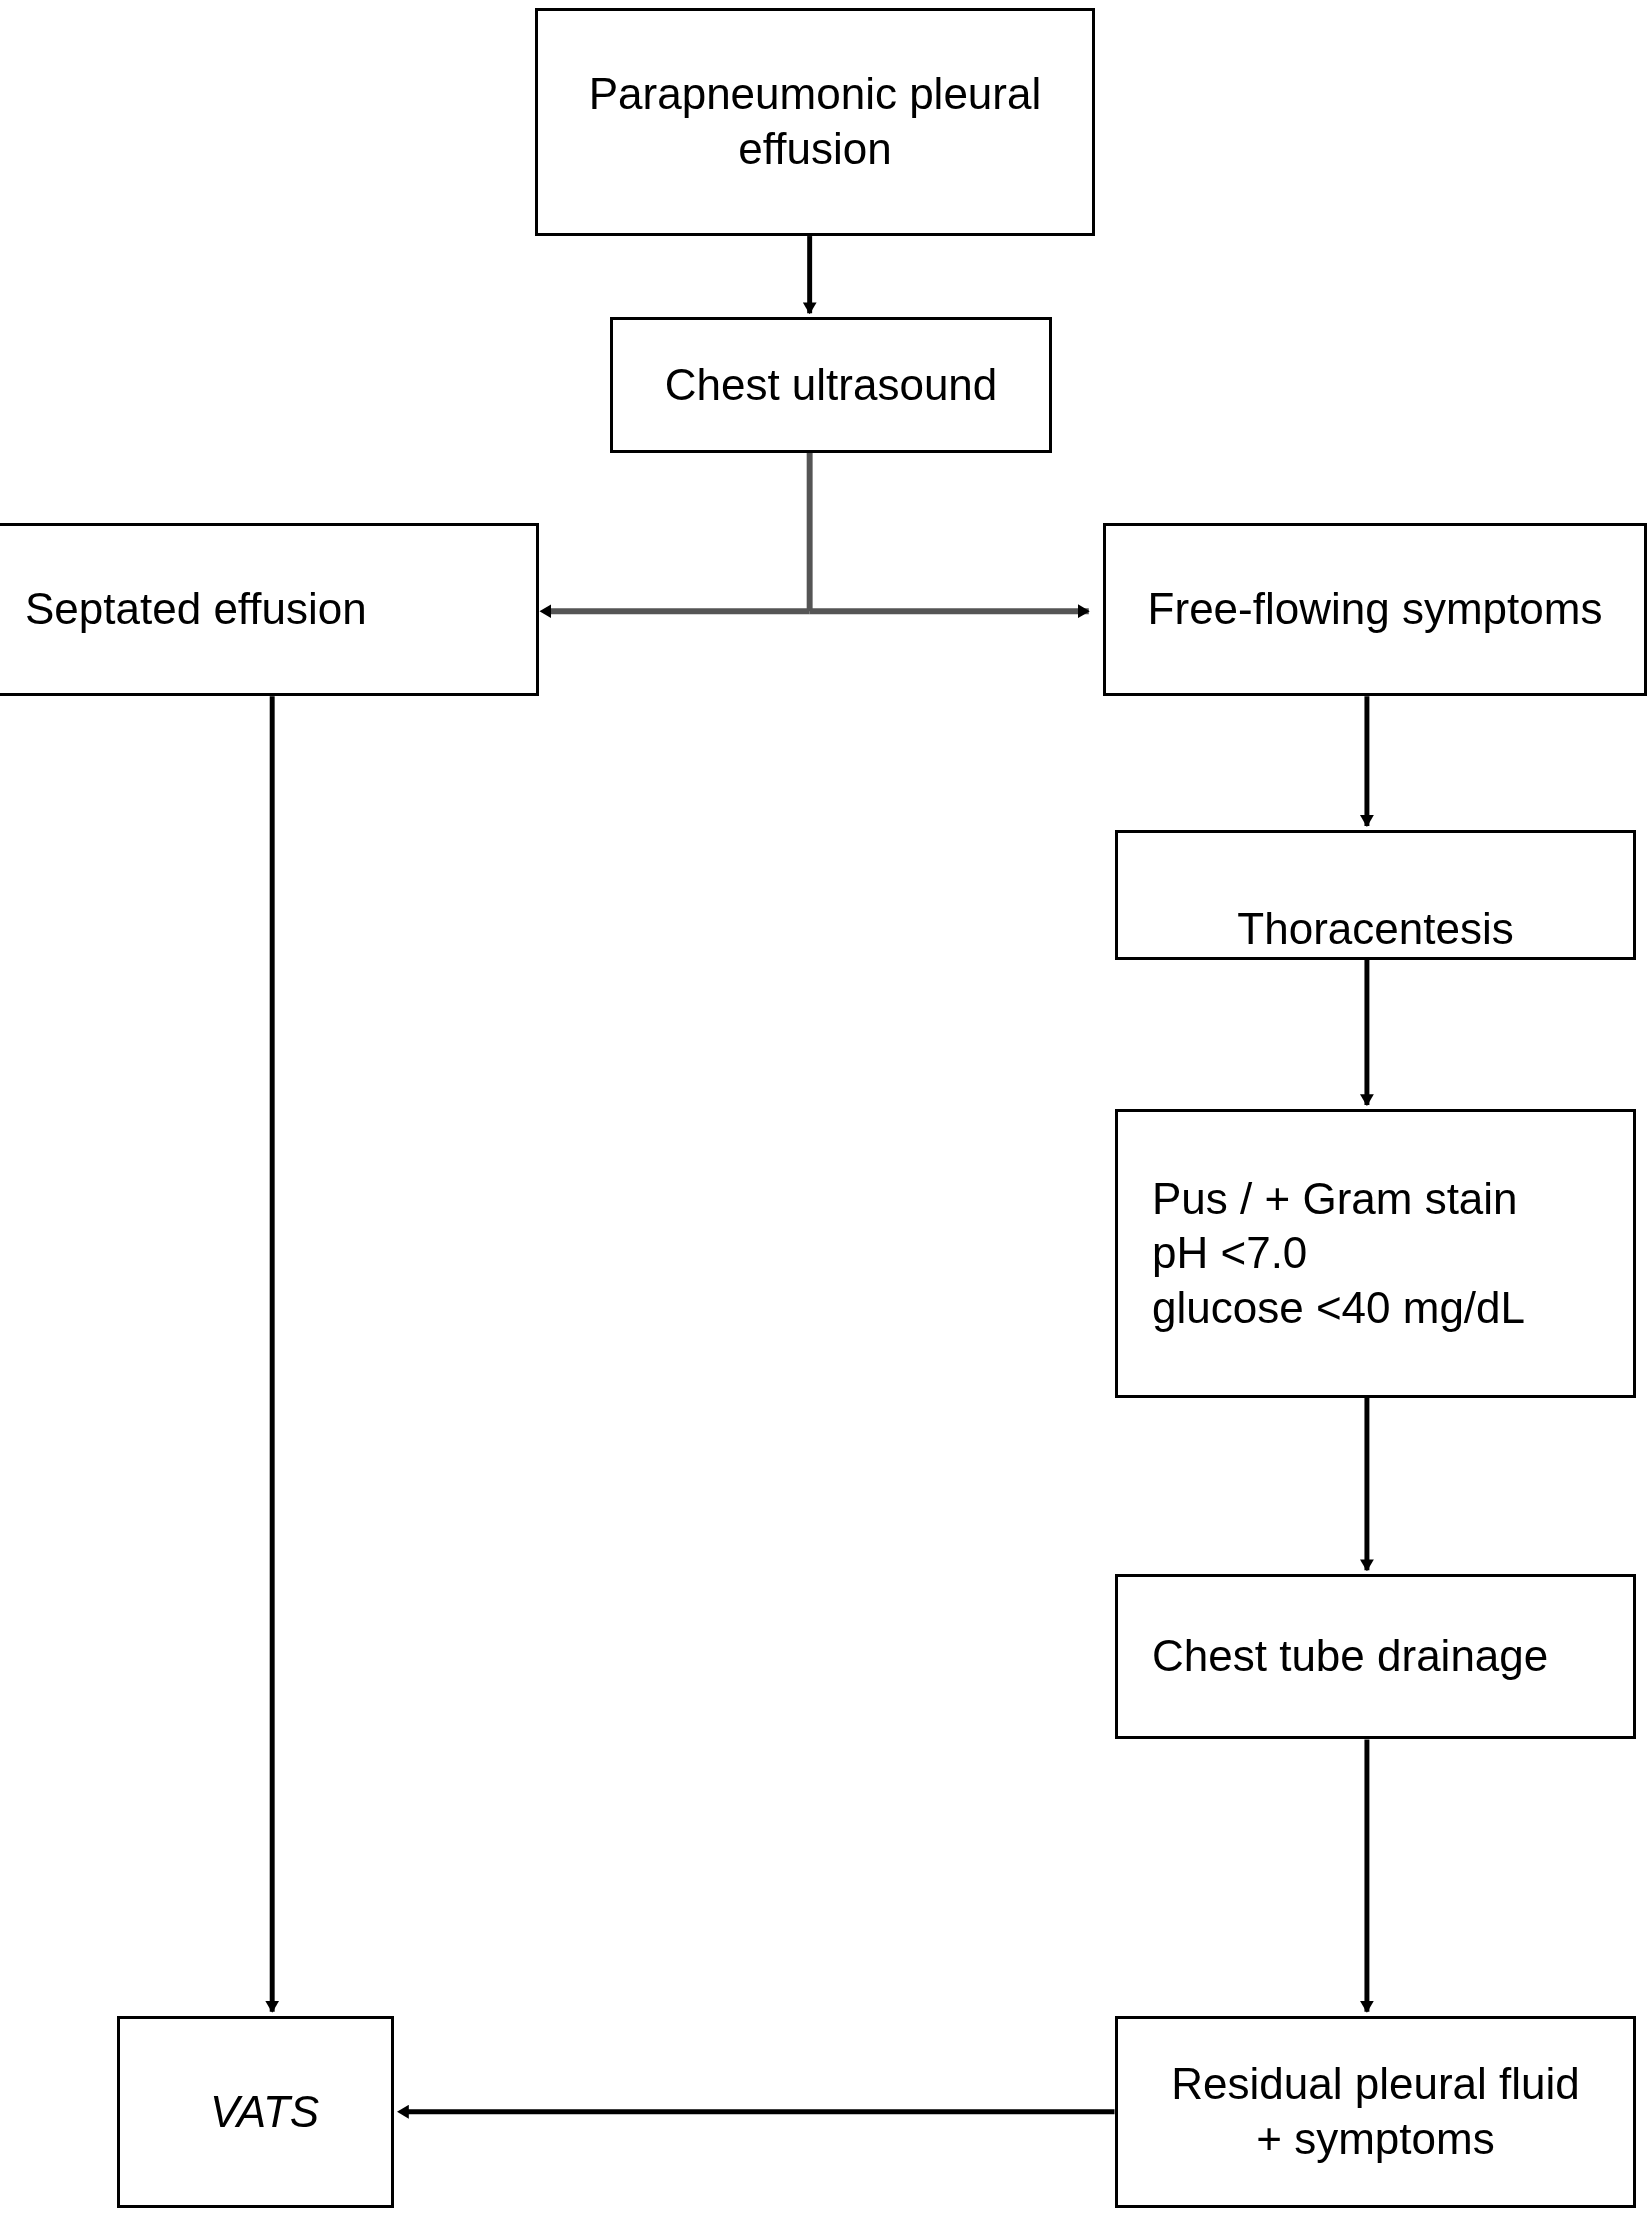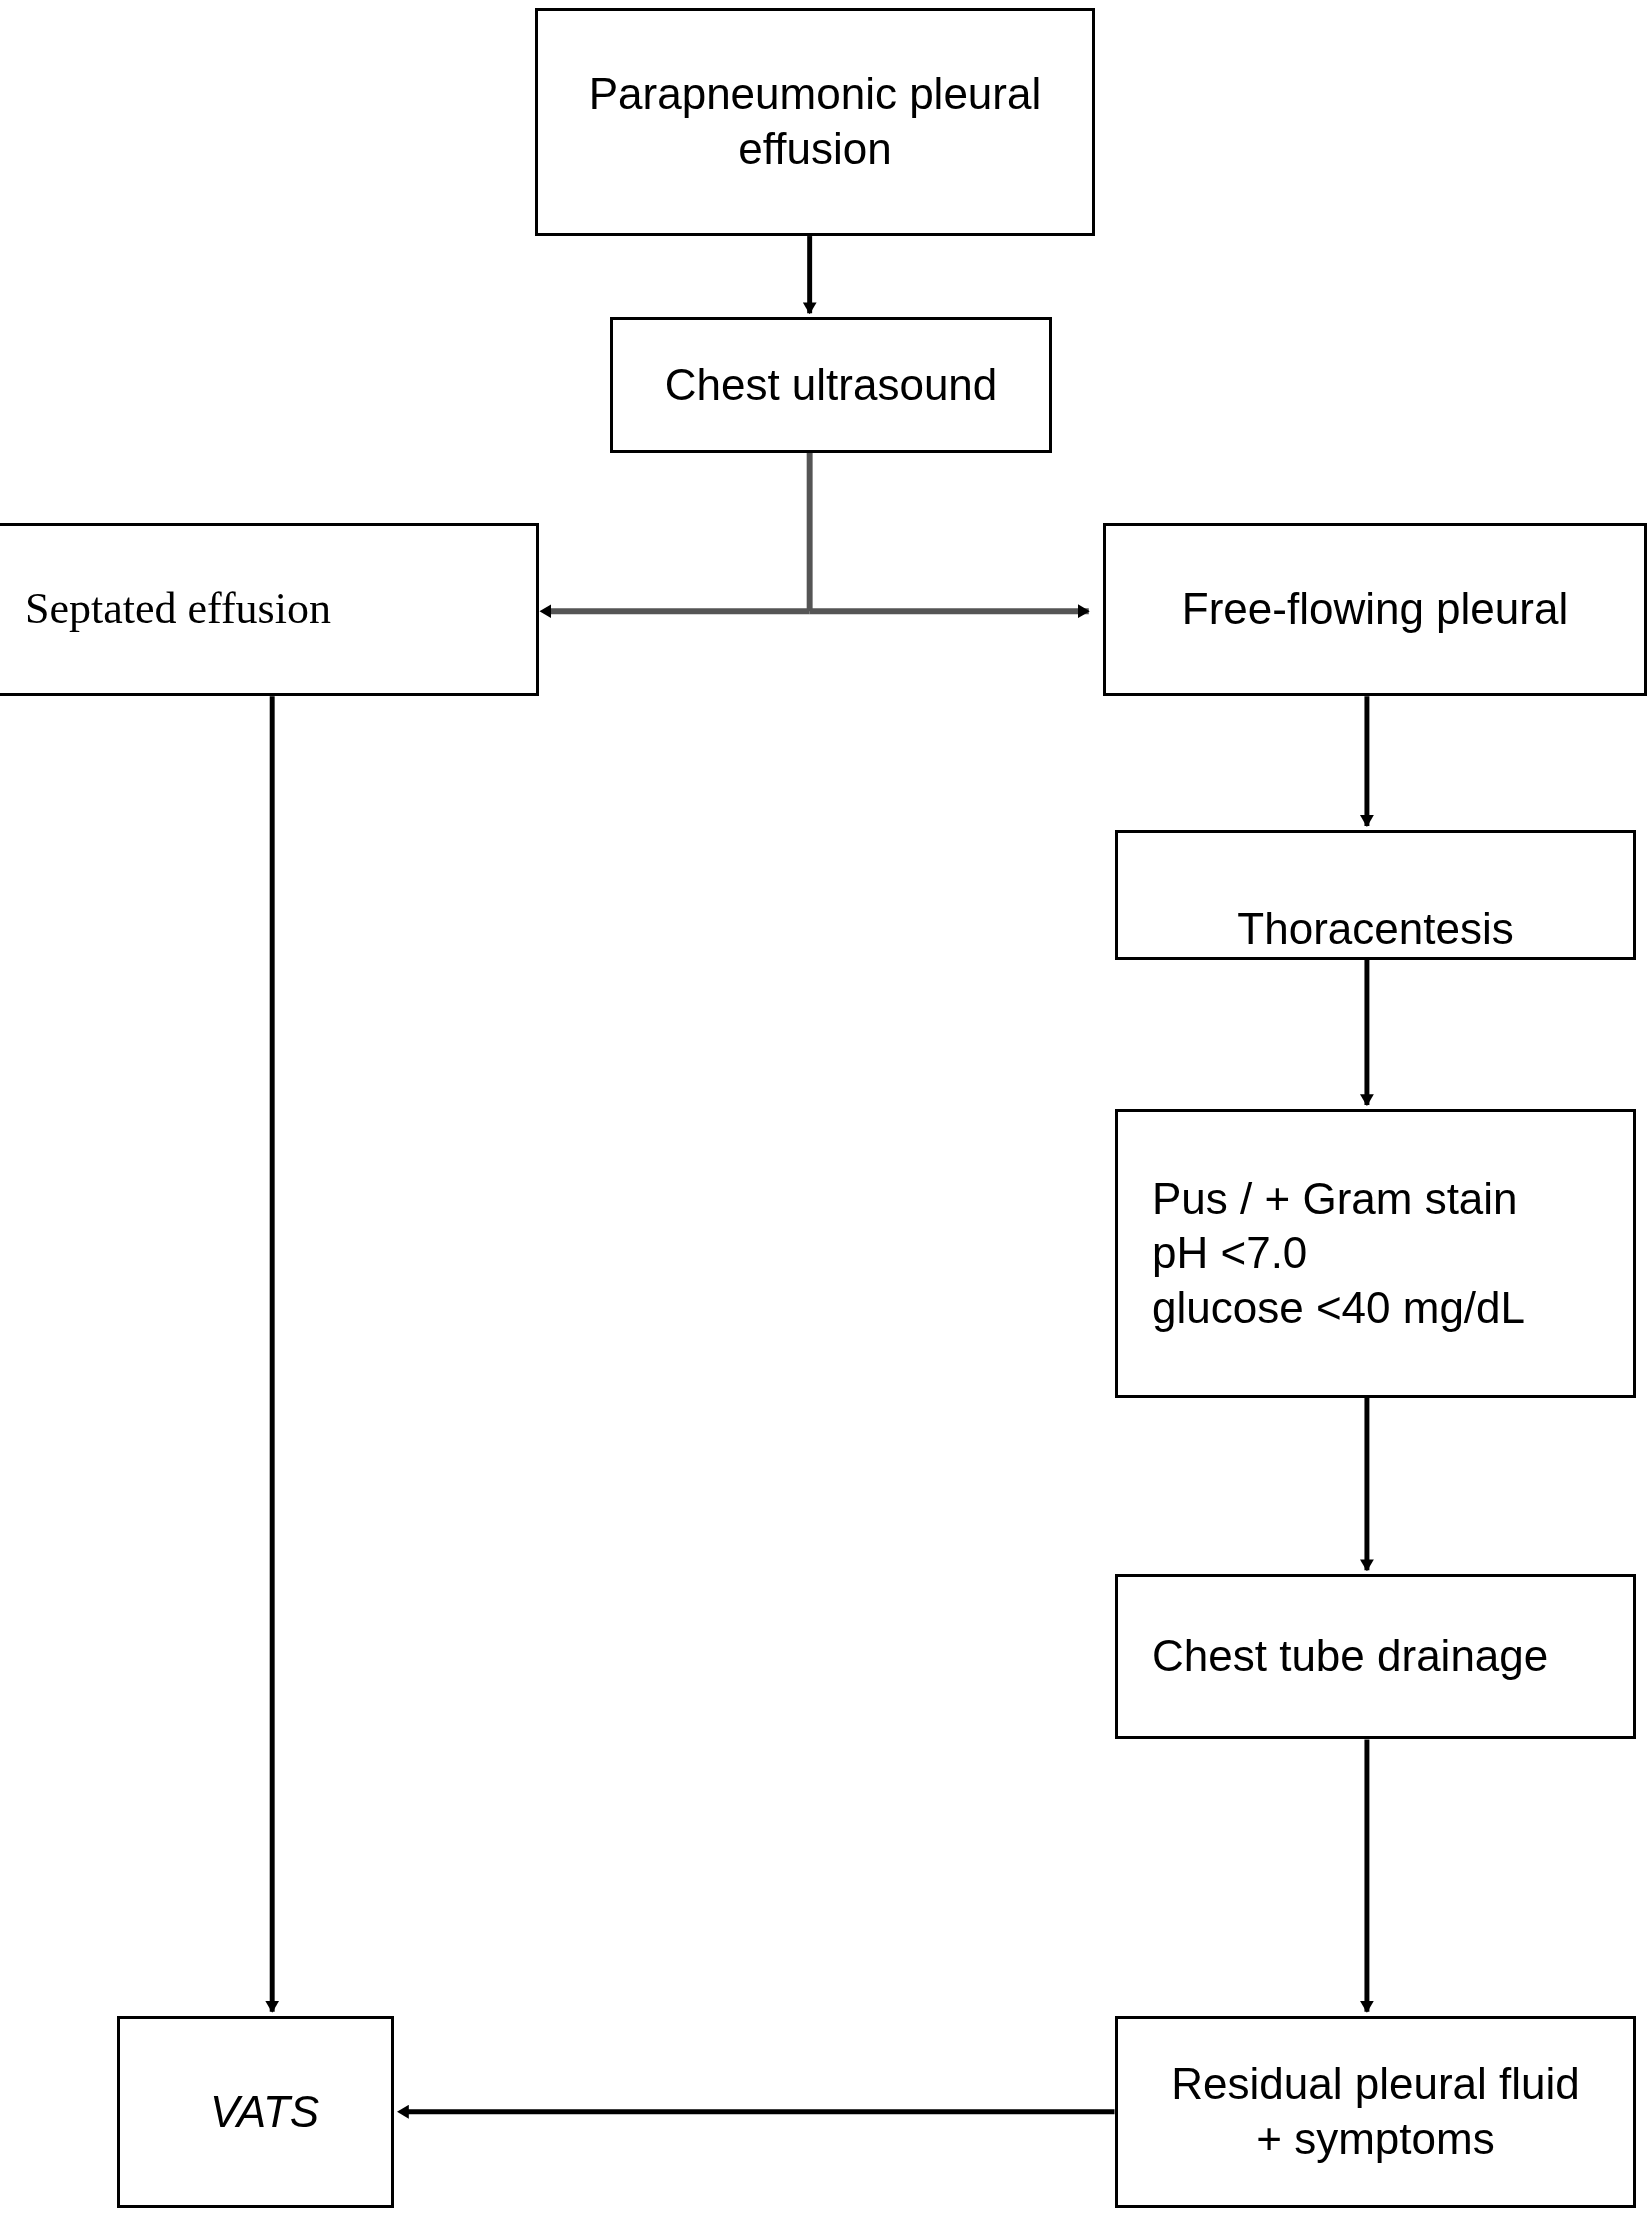--- a/index.html
+++ b/index.html
@@ -45,21 +45,20 @@
     text-align: center;
     white-space: pre-line;
     padding: 0 10px;
   }
   .node-box.align-left {
     justify-content: flex-start;
   }
   .node-box.align-left .node-label {
     text-align: right;
     padding-left: 26px;
-    font-family: Liberation Serif, serif;
   }
   .node-box.align-left-pad {
     justify-content: flex-start;
   }
   .node-box.align-left-pad .node-label {
     text-align: left;
     padding-left: 34px;
   }
   .node-box.align-vats .node-label {
     text-align: center;
@@ -127,21 +126,21 @@
 
   <div class="node-box" style="left:594px; top:317px; width:442px; height:136px;margin-left:16px;">
     <span class="node-label">Chest ultrasound</span>
   </div>
 
   <div class="node-box align-left" style="left:-4px; top:523px; width:543px; height:173px;">
     <span class="node-label">Septated effusion</span>
   </div>
 
   <div class="node-box" style="left:1103px; top:523px; width:544px; height:173px;">
-    <span class="node-label">Free-flowing pleural</span>
+    <span class="node-label">Free-flowing symptoms</span>
   </div>
 
   <div class="node-box" style="left:1115px; top:830px; width:521px; height:130px;align-items:flex-end;">
     <span class="node-label">Thoracentesis</span>
   </div>
 
   <div class="node-box align-left-pad" style="left:1115px; top:1109px; width:521px; height:289px;">
     <span class="node-label">Pus / + Gram stain
 pH &lt;7.0
 glucose &lt;40 mg/dL</span>

